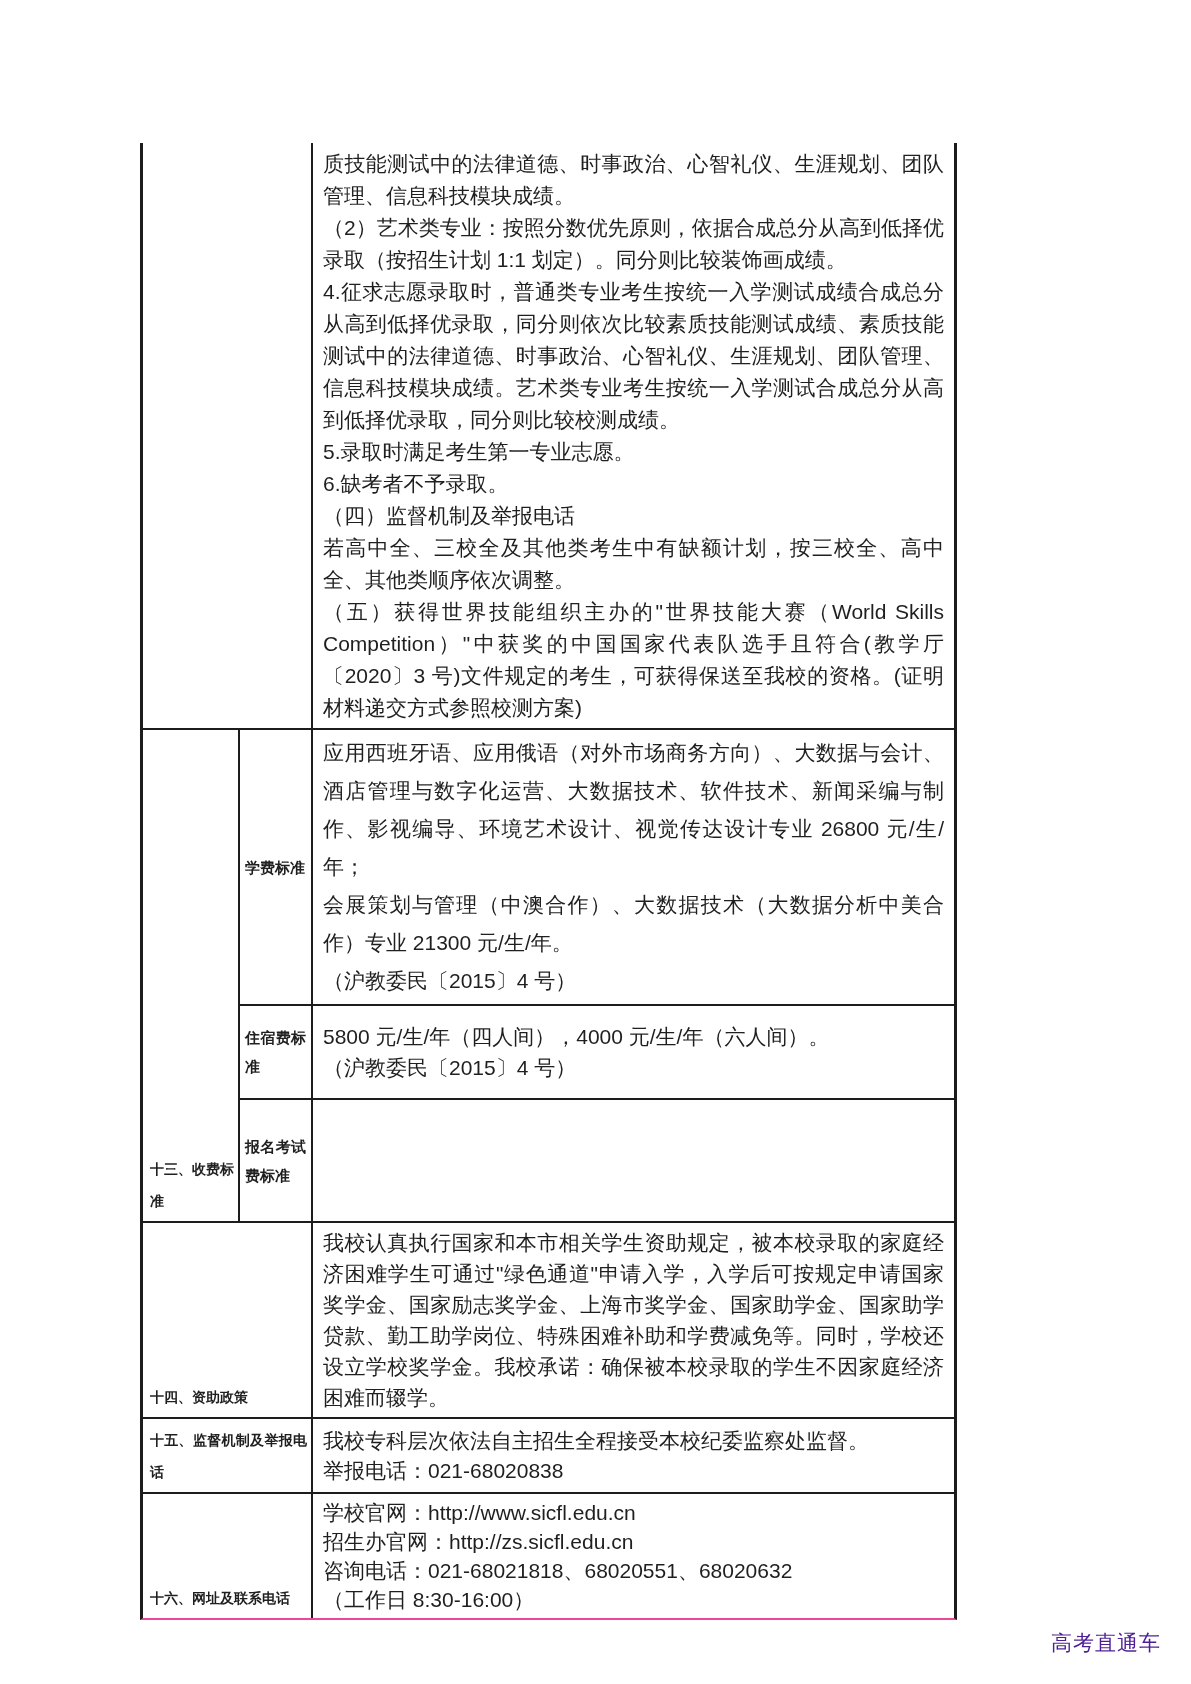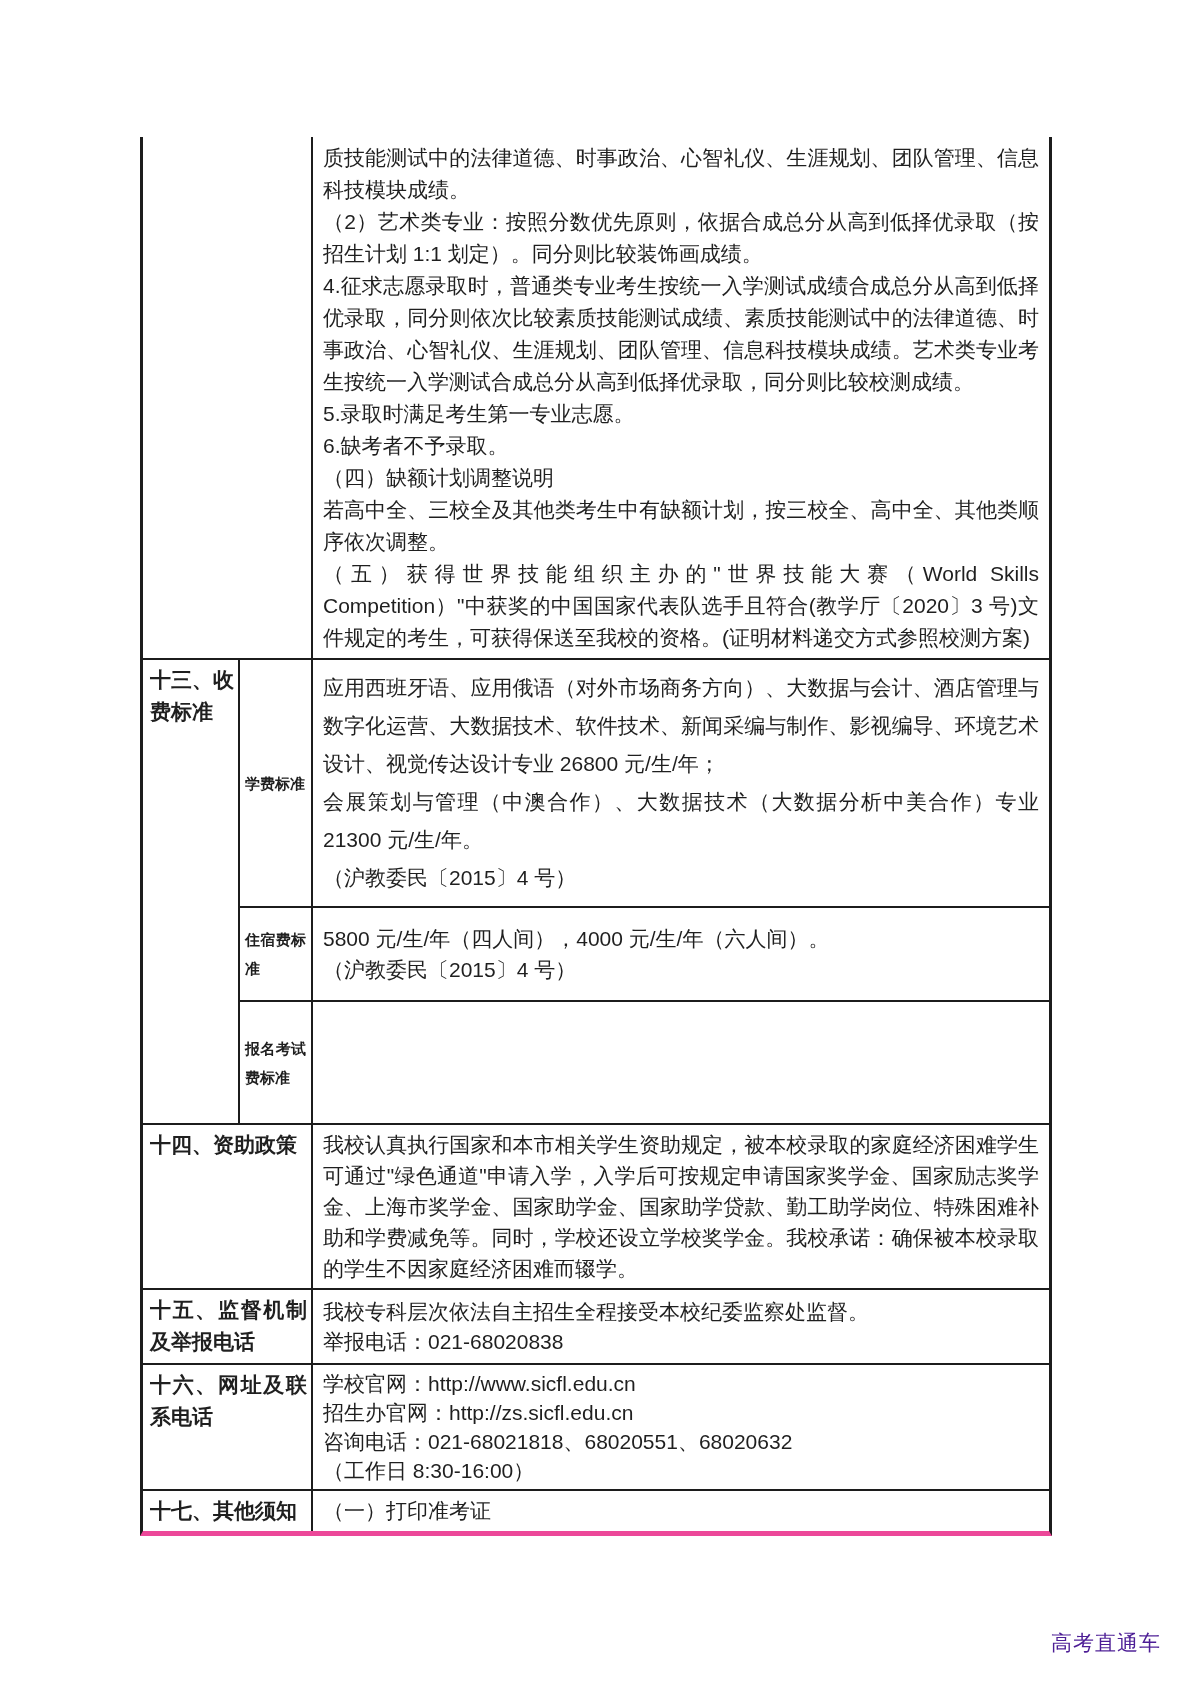--- a/index.html
+++ b/index.html
@@ -6,43 +6,43 @@
   body {
     width: 1191px; height: 1684px;
     background: #ffffff;
     position: relative;
     font-family: "Liberation Sans", sans-serif;
     color: #1f1f1f;
     overflow: hidden;
   }
   .doc-table {
     position: absolute;
-    left: 140px; top: 137px;
-    width: 912px;
+    left: 140px; top: 143px;
+    width: 817px;
     box-sizing: border-box;
     border-left: 3px solid #1c1c1c;
     border-right: 3px solid #1c1c1c;
-    border-bottom: 5px solid #ec4899;
+    border-bottom: 2px solid #ec4899;
     border-top: none; 
   }
   .trow {
     display: flex;
     box-sizing: border-box;
     border-top: 2px solid #1c1c1c;
   }
   .trow.first { border-top: none; }
 
   
   .hcell {
     flex: 0 0 170px; width: 170px;
     box-sizing: border-box;
     border-right: 2px solid #1c1c1c;
-    display: flex; align-items: flex-start;
+    display: flex; align-items: flex-end;
     padding: 4px 4px 4px 7px;
-    font-size: 21px; font-weight: bold;
+    font-size: 14px; font-weight: bold;
     line-height: 32px;
   }
   .hcell .htext { display: block; width: 100%; text-align: justify; }
   .trow-13 .hcell { flex-basis: 97px; width: 97px; }
 
   
   .subcol { flex: 1 1 auto; display: flex; flex-direction: column; }
   .subrow { display: flex; box-sizing: border-box; border-top: 2px solid #1c1c1c; }
   .subrow.first { border-top: none; }
   .shcell {
@@ -103,21 +103,21 @@
   <div class="trow first h-row-a">
     <div class="hcell">
       <span class="htext"></span>
     </div>
     <div class="ccell top lh-a">
       <p>质技能测试中的法律道德、时事政治、心智礼仪、生涯规划、团队管理、信息科技模块成绩。</p>
       <p>（2）艺术类专业：按照分数优先原则，依据合成总分从高到低择优录取（按招生计划 1:1 划定）。同分则比较装饰画成绩。</p>
       <p>4.征求志愿录取时，普通类专业考生按统一入学测试成绩合成总分从高到低择优录取，同分则依次比较素质技能测试成绩、素质技能测试中的法律道德、时事政治、心智礼仪、生涯规划、团队管理、信息科技模块成绩。艺术类专业考生按统一入学测试合成总分从高到低择优录取，同分则比较校测成绩。</p>
       <p>5.录取时满足考生第一专业志愿。</p>
       <p>6.缺考者不予录取。</p>
-      <p>（四）缺额计划调整说明</p>
+      <p>（四）监督机制及举报电话</p>
       <p>若高中全、三校全及其他类考生中有缺额计划，按三校全、高中全、其他类顺序依次调整。</p>
       <p>（五）获得世界技能组织主办的"世界技能大赛（World Skills Competition）"中获奖的中国国家代表队选手且符合(教学厅〔2020〕3 号)文件规定的考生，可获得保送至我校的资格。(证明材料递交方式参照校测方案)</p>
     </div>
   </div>
 
   <div class="trow trow-13">
     <div class="hcell">
       <span class="htext">十三、收费标准</span>
     </div>
     <div class="subcol">
@@ -176,24 +176,16 @@
       <span class="htext">十六、网址及联系电话</span>
     </div>
     <div class="ccell lh-16">
       <p>学校官网：http://www.sicfl.edu.cn</p>
       <p>招生办官网：http://zs.sicfl.edu.cn</p>
       <p>咨询电话：021-68021818、68020551、68020632</p>
       <p>（工作日 8:30-16:00）</p>
     </div>
   </div>
 
-  <div class="trow h-row-17">
-    <div class="hcell">
-      <span class="htext">十七、其他须知</span>
-    </div>
-    <div class="ccell lh-17">
-      <p>（一）打印准考证</p>
-    </div>
-  </div>
 
 </div>
 
 <div class="watermark">高考直通车</div>
 
 </body></html>

